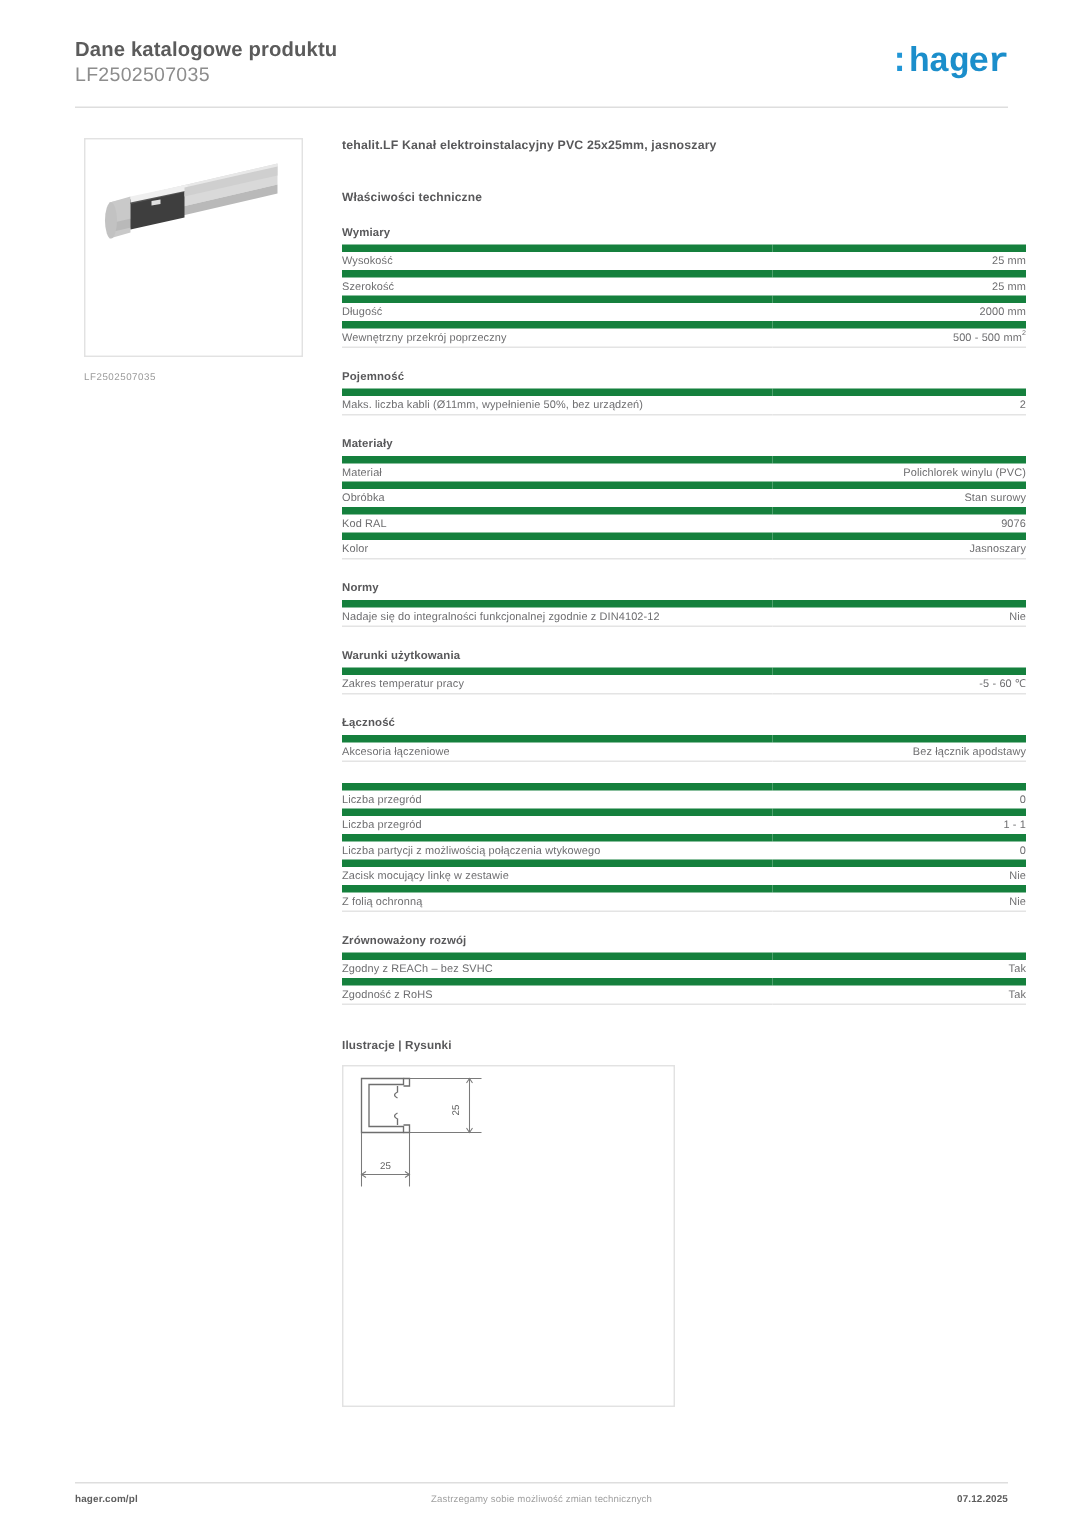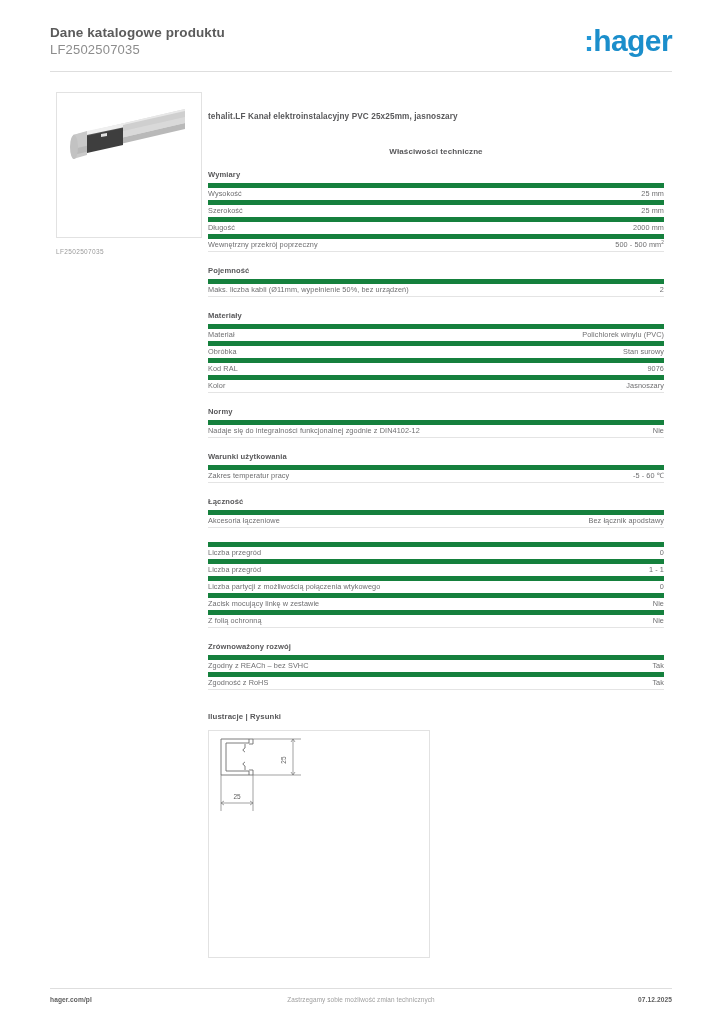--- a/index.html
+++ b/index.html
@@ -41,24 +41,25 @@
     font-weight: normal;
     color: #8d8d8d;
     line-height: 17px;
     letter-spacing: 0.2px;
   }
 
   .logo {
     position: absolute;
     right: 0;
     top: 4px;
-    font-size: 30px;
+    font-size: 23px;
     font-weight: bold;
     letter-spacing: -0.6px;
     line-height: 26px;
+    font-family: Liberation Mono, monospace;
   }
   .logo .colon { color: #2196d6; }
   .logo .word  { color: #1b8ecb; }
 
   .header-rule {
     position: absolute;
     left: 50px;
     top: 71px;
     width: 622px;
     height: 1px;
@@ -84,41 +85,39 @@
   .img-caption {
     margin-top: 10px;
     font-size: 6.5px;
     color: #9a9a9a;
     letter-spacing: 0.35px;
   }
 
   
   .main {
     position: absolute;
-    left: 208px;
+    left: 228px;
     top: 92px;
     width: 456px;
-    margin-top: 20px;
   }
 
   .product-name {
     font-size: 8.2px;
     font-weight: bold;
     color: #58585a;
     letter-spacing: 0.12px;
     margin-bottom: 26px;
   }
 
   .block-title {
     font-size: 8px;
     font-weight: bold;
     color: #58585a;
     letter-spacing: 0.1px;
     margin-bottom: 14px;
-    text-align: center;
   }
 
   .group { margin-bottom: 14px; }
   .group-title {
     font-size: 7.6px;
     font-weight: bold;
     color: #58585a;
     letter-spacing: 0.1px;
     padding-bottom: 4px;
   }

